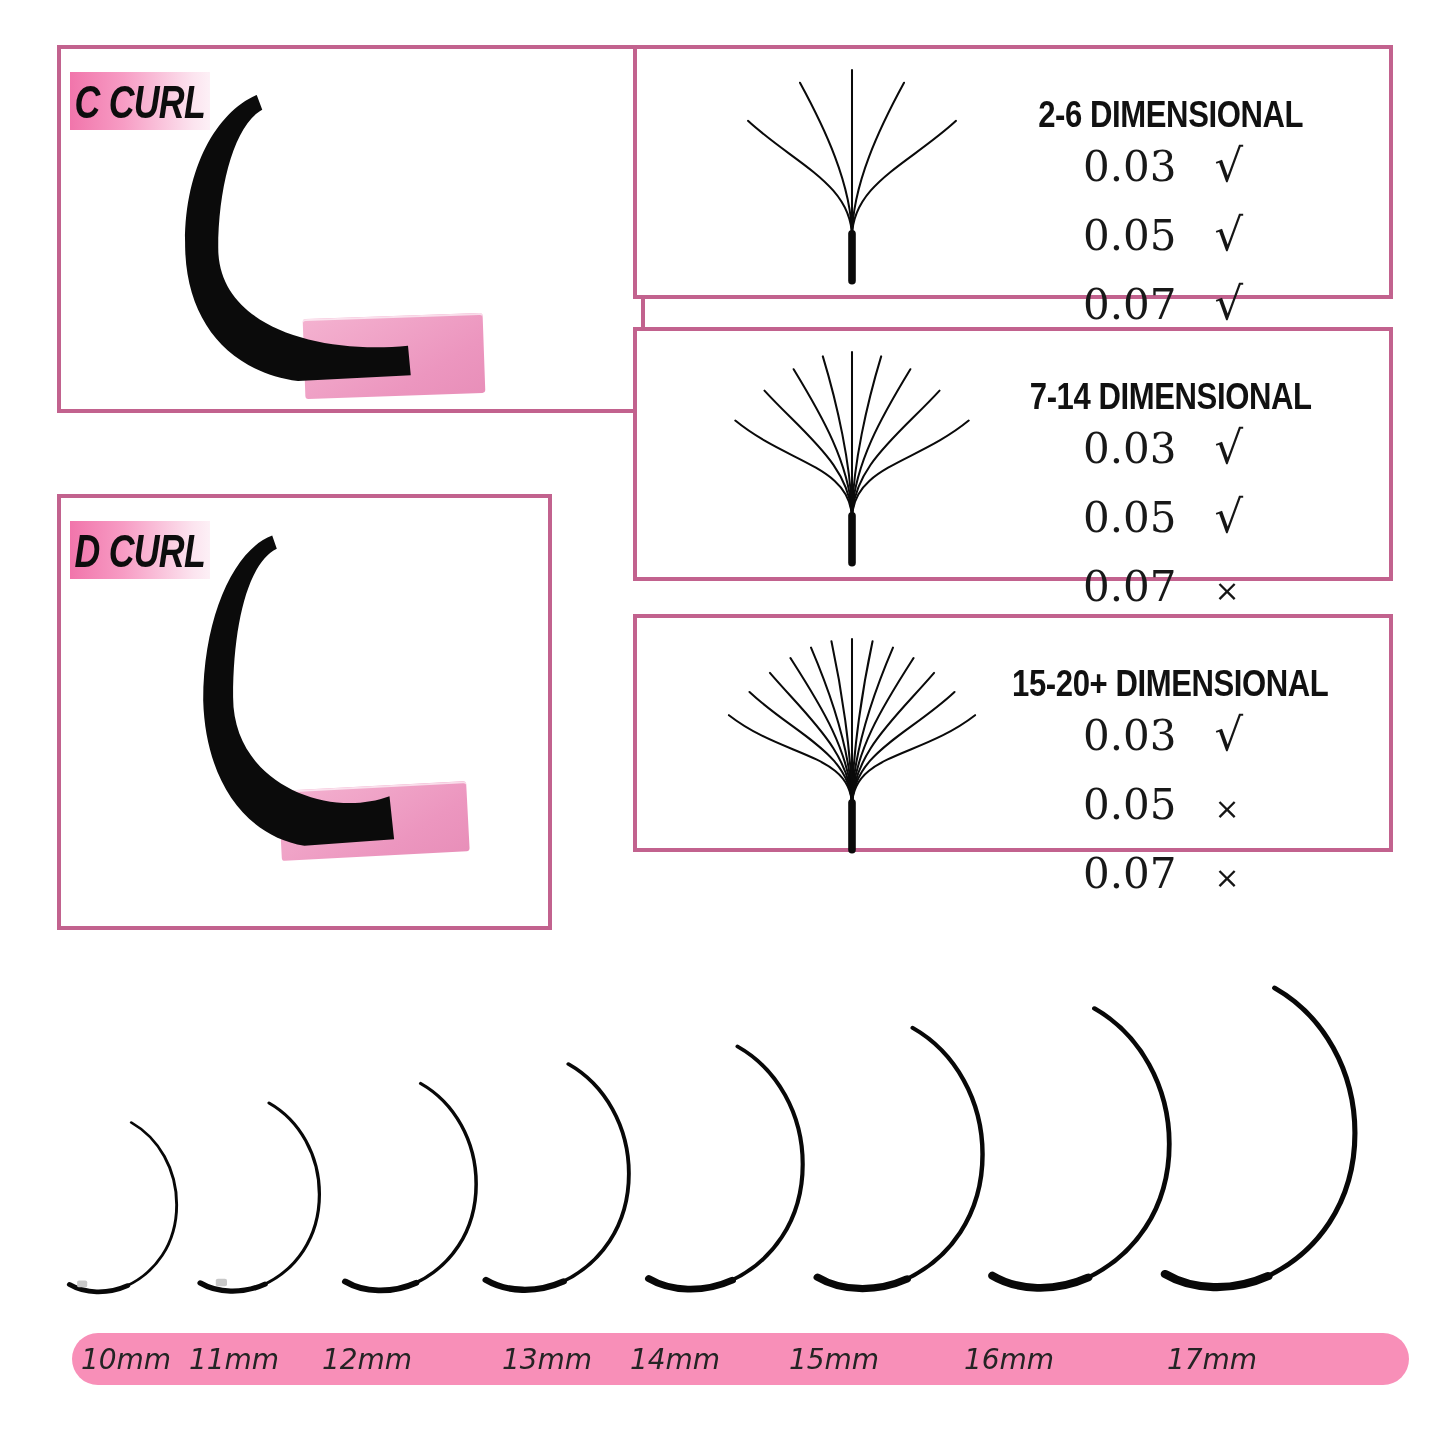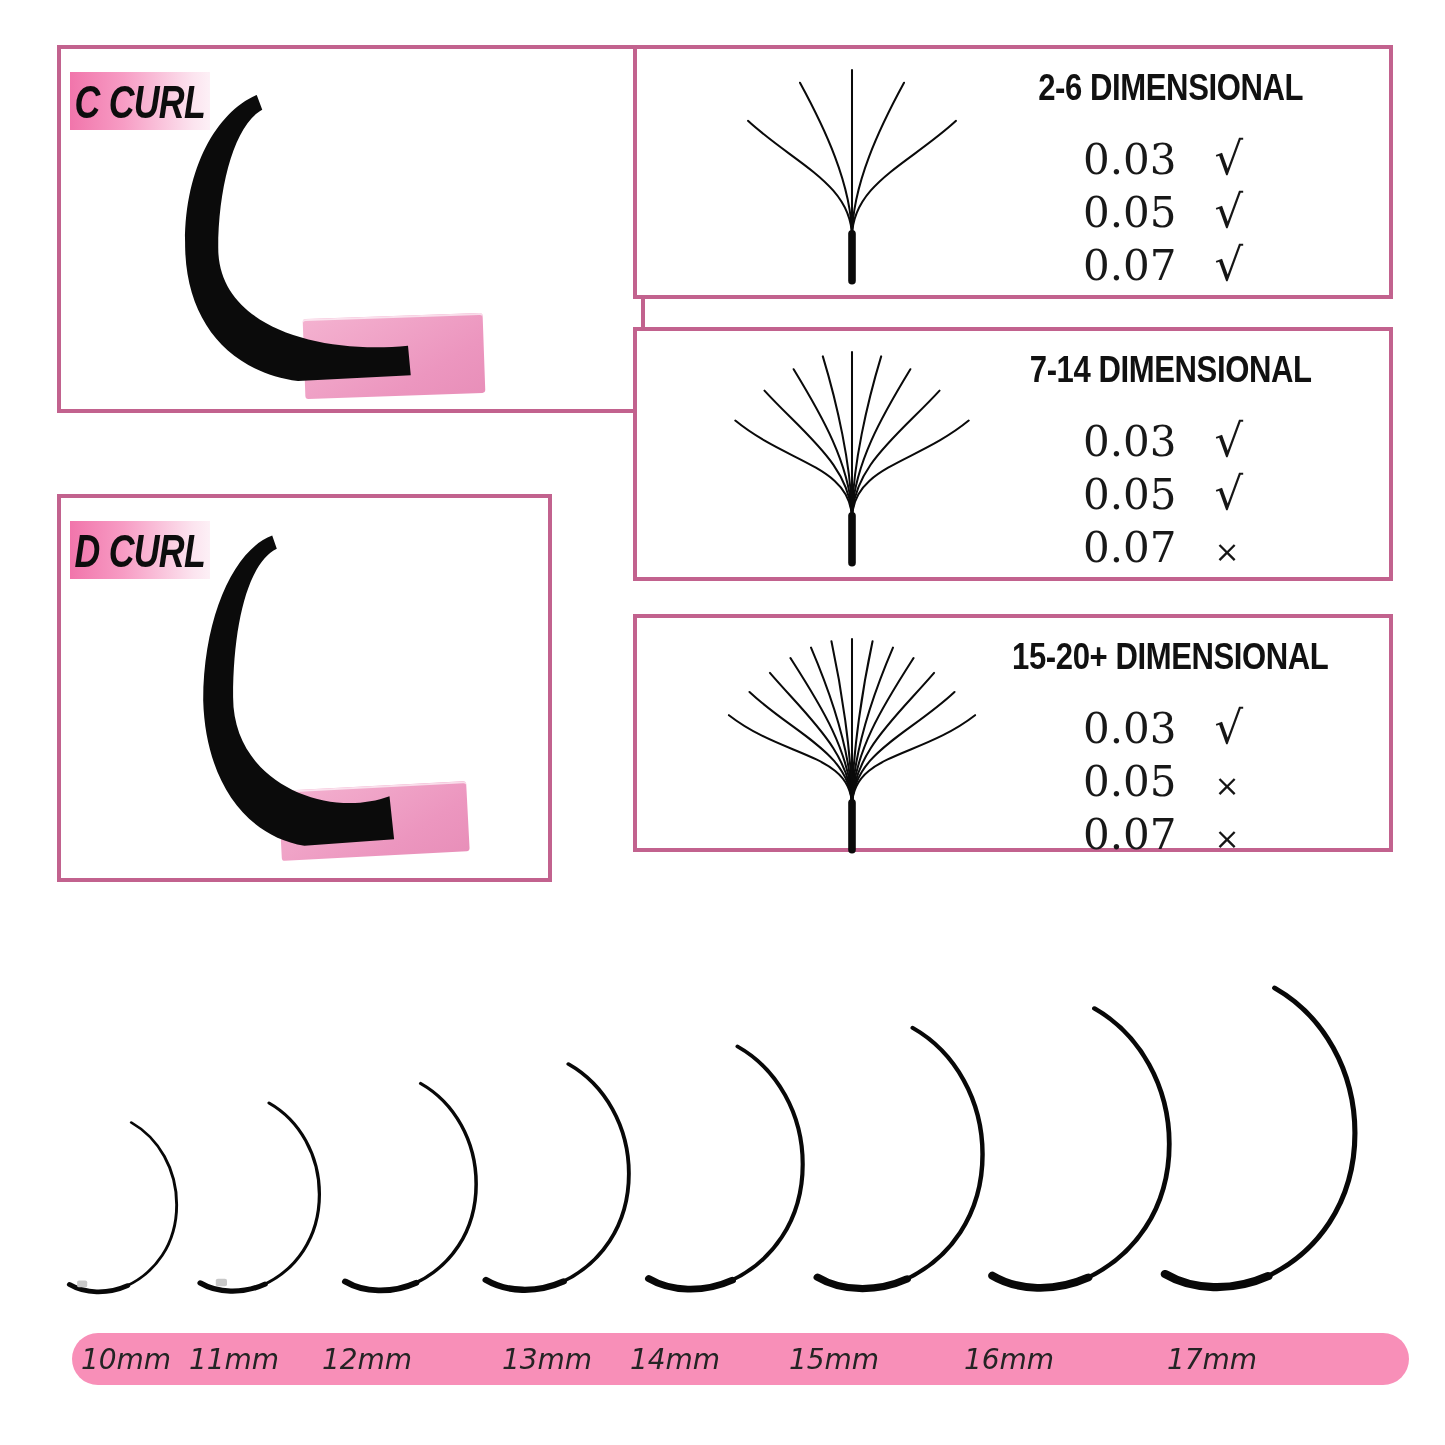--- a/index.html
+++ b/index.html
@@ -3,21 +3,21 @@
 <meta charset="utf-8">
 <style>
   html,body{margin:0;padding:0;background:#ffffff;}
   .canvas{
     position:relative;width:1445px;height:1445px;background:#ffffff;overflow:hidden;
     font-family:"Liberation Sans",sans-serif;
   }
   
   .panel{position:absolute;background:#ffffff;border:4px solid #c2628e;box-sizing:border-box;}
   .curl-panel-c{left:57px;top:45px;width:588px;height:368px;}
-  .curl-panel-d{left:57px;top:494px;width:495px;height:388px;}
+  .curl-panel-d{left:57px;top:494px;width:495px;height:436px;}
   .dim-panel-0{left:633px;top:45px;width:760px;height:254px;}
   .dim-panel-1{left:633px;top:327px;width:760px;height:254px;}
   .dim-panel-2{left:633px;top:614px;width:760px;height:238px;}
 
   
   .pink-label{
     position:absolute;display:flex;align-items:center;justify-content:center;
     background:linear-gradient(90deg,#f175ab 0%,#f79cc4 38%,#fce4ef 88%,#fdf0f6 100%);
   }
   .curl-label{left:9px;top:23px;width:140px;height:58px;}
@@ -35,26 +35,26 @@
     box-shadow:0 2px 0 rgba(255,255,255,.65) inset;}
   .pad-c{left:243px;top:267px;width:180px;height:80px;transform:rotate(-2deg);}
   .pad-d{left:219px;top:288px;width:188px;height:70px;transform:rotate(-3deg);}
   .curl-svg{position:absolute;}
   .curl-svg-c{left:83px;top:40px;width:275px;height:295px;}
   .curl-svg-d{left:133px;top:31px;width:230px;height:330px;}
 
   
   .fan-svg{position:absolute;left:55px;top:16px;width:320px;height:222px;}
   .dim-info{position:absolute;left:370px;right:55px;top:0;bottom:0;
-    display:flex;flex-direction:column;align-items:center;padding-top:18px;box-sizing:border-box;}
+    display:flex;flex-direction:column;align-items:center;padding-top:45px;box-sizing:border-box;}
   .dim-title{
     font-weight:700;font-size:37px;color:#111;white-space:nowrap;
     transform:scaleX(0.84);letter-spacing:-0.5px;
   }
-  .dim-rows{margin-top:26px;display:flex;flex-direction:column;gap:4px;align-items:flex-start;}
+  .dim-rows{margin-top:6px;display:flex;flex-direction:column;gap:20px;align-items:flex-start;}
   .dim-row{display:flex;align-items:baseline;}
   .dim-value{
     font-family:"DejaVu Serif","Liberation Serif",serif;font-size:42px;color:#181818;
     width:110px;text-align:right;
   }
   .dim-mark{width:60px;margin-left:38px;text-align:left;color:#151515;
     font-family:"DejaVu Serif","Liberation Serif",serif;}
   .mark-check{font-size:45px;line-height:1;}
   .mark-x{font-size:30px;line-height:1.3;}
 

